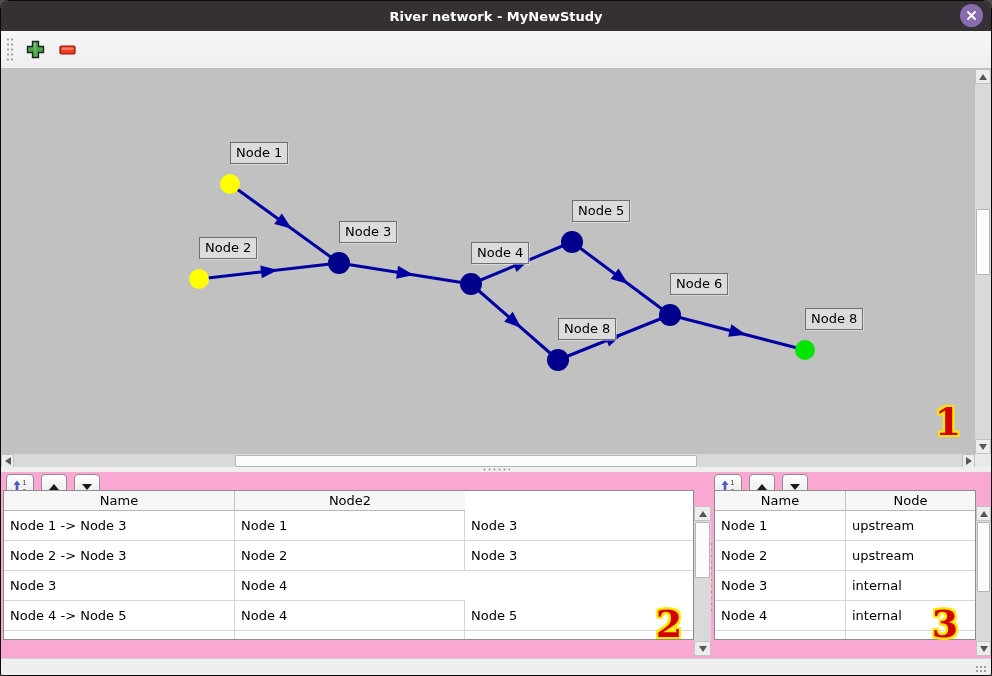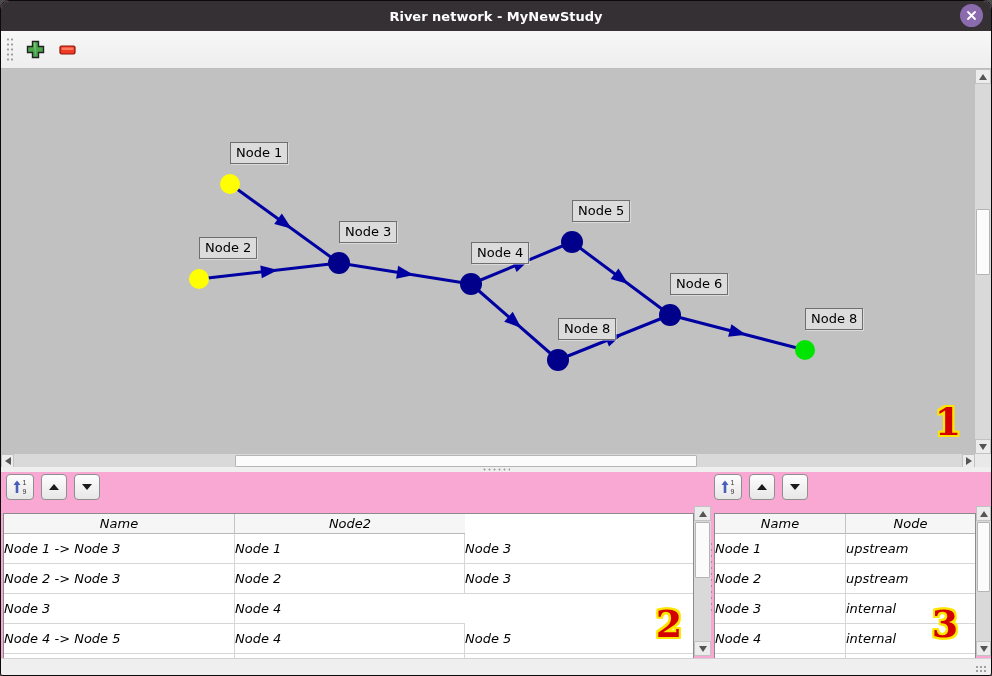--- a/index.html
+++ b/index.html
@@ -27,24 +27,24 @@
   .tri-left{border-top:4px solid transparent;border-bottom:4px solid transparent;border-right:6px solid #555;}
   .tri-right{border-top:4px solid transparent;border-bottom:4px solid transparent;border-left:6px solid #555;}
   .corner{position:absolute;background:#e9e9e9;}
   
   .h-split{position:absolute;left:0;top:466px;width:100%;height:5px;background:#efefef;display:flex;align-items:center;justify-content:center;}
   .h-split .dots{width:28px;height:3px;background-image:radial-gradient(circle,#9a9a9a 0.9px,transparent 1.1px);background-size:5px 3px;}
   .v-split{position:absolute;left:708px;top:540px;width:5px;height:70px;background-image:radial-gradient(circle,#9a9a9a 0.9px,transparent 1.1px);background-size:5px 6px;}
   
   .panel-toolbar{position:absolute;top:472px;height:27px;display:flex;align-items:center;}
   .pt-btn{height:26px;border:1px solid #8f8f8f;border-radius:4px;background:linear-gradient(#fdfdfd,#e7e7e7);display:flex;align-items:center;justify-content:center;margin-right:7px;padding:0 4px;min-width:26px;cursor:pointer;}
-  .datatable{position:absolute;top:512px;background:#ffffff;border:1px solid #8c8c8c;box-sizing:border-box;font-size:13px;color:#000;overflow:hidden;font-style:italic;}
+  .datatable{position:absolute;top:489px;background:#ffffff;border:1px solid #8c8c8c;box-sizing:border-box;font-size:13px;color:#000;overflow:hidden;}
   .dt-row{display:grid;}
   .dt-th{height:20px;line-height:20px;text-align:center;background:#f6f6f6;border-right:1px solid #c3c3c3;border-bottom:1px solid #b8b8b8;box-sizing:border-box;font-size:13px;}
-  .dt-td{height:30px;line-height:29px;border-right:1px solid #d6d6d6;border-bottom:1px solid #d6d6d6;box-sizing:border-box;background:#fff;white-space:nowrap;overflow:hidden;}
+  .dt-td{height:30px;line-height:29px;padding-left:6px;border-right:1px solid #d6d6d6;border-bottom:1px solid #d6d6d6;box-sizing:border-box;background:#fff;white-space:nowrap;overflow:hidden;}
   .dt-td:last-child,.dt-th:last-child{border-right:none;}
   
   .statusbar{position:absolute;left:0;top:657px;width:100%;height:18px;background:#efefef;border-top:1px solid #d2d2d2;}
   .resize-grip{position:absolute;right:4px;bottom:3px;width:12px;height:9px;background-image:radial-gradient(circle,#a0a0a0 0.9px,transparent 1.1px);background-size:4px 4px;}
   
   .annot{position:absolute;transform:translate(-50%,-54%);font-family:"DejaVu Serif","Liberation Serif",serif;font-weight:bold;font-size:38px;color:#d40000;
     text-shadow:-2px 0 #ffe600,2px 0 #ffe600,0 -2px #ffe600,0 2px #ffe600,-2px -2px #ffe600,2px -2px #ffe600,-2px 2px #ffe600,2px 2px #ffe600;pointer-events:none;}
 </style>
 </head>
 <body>

